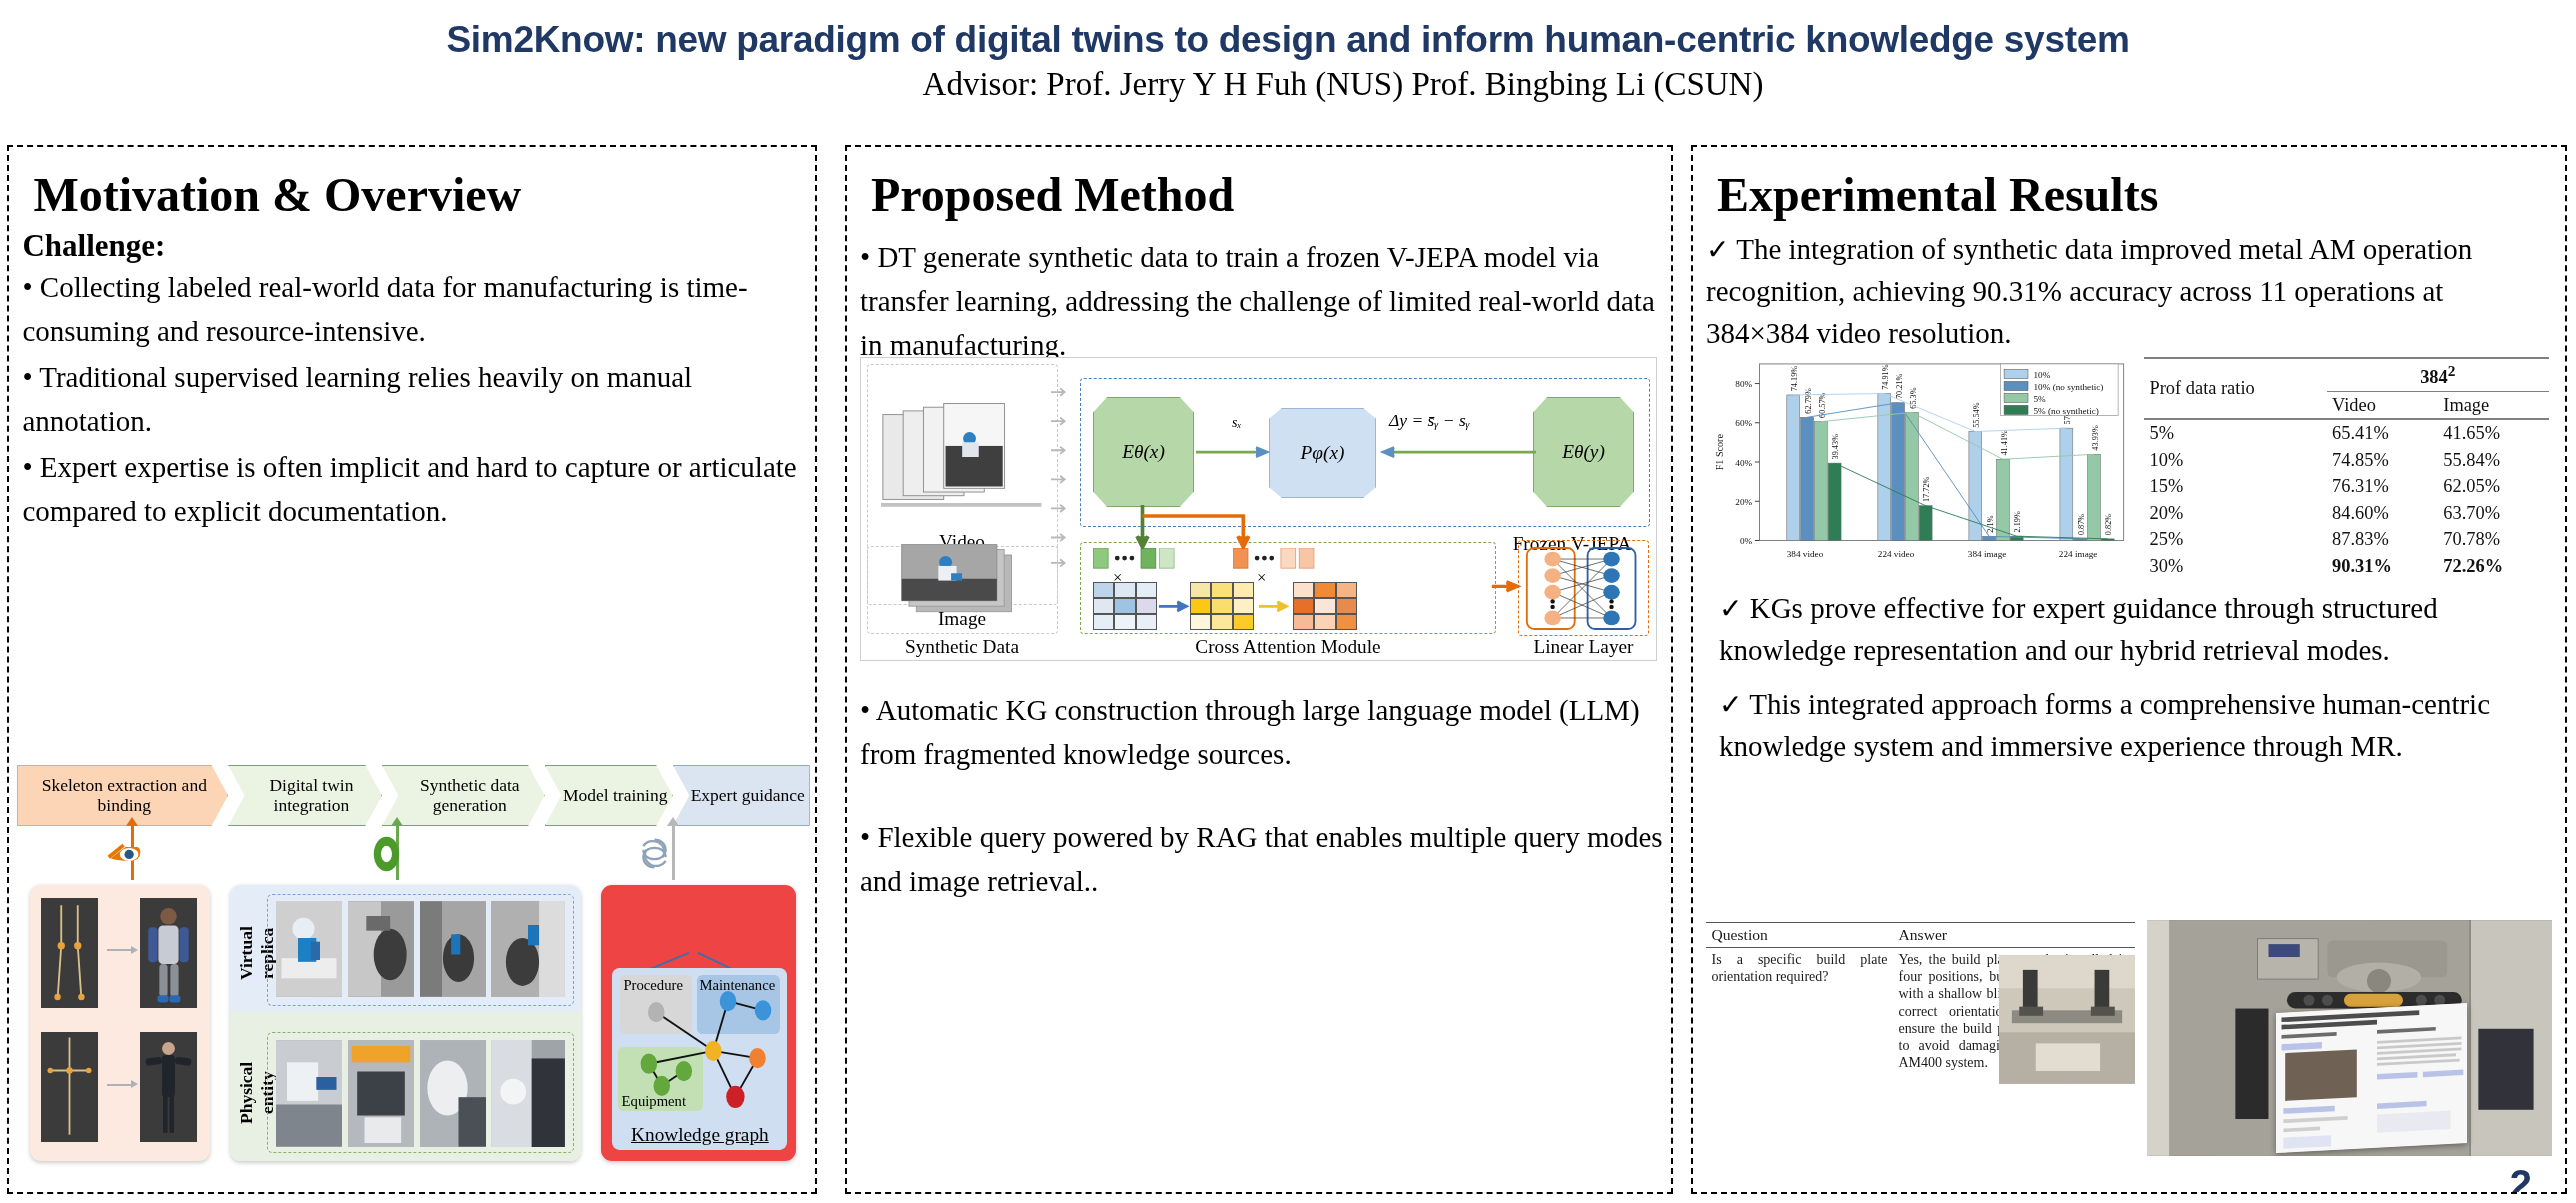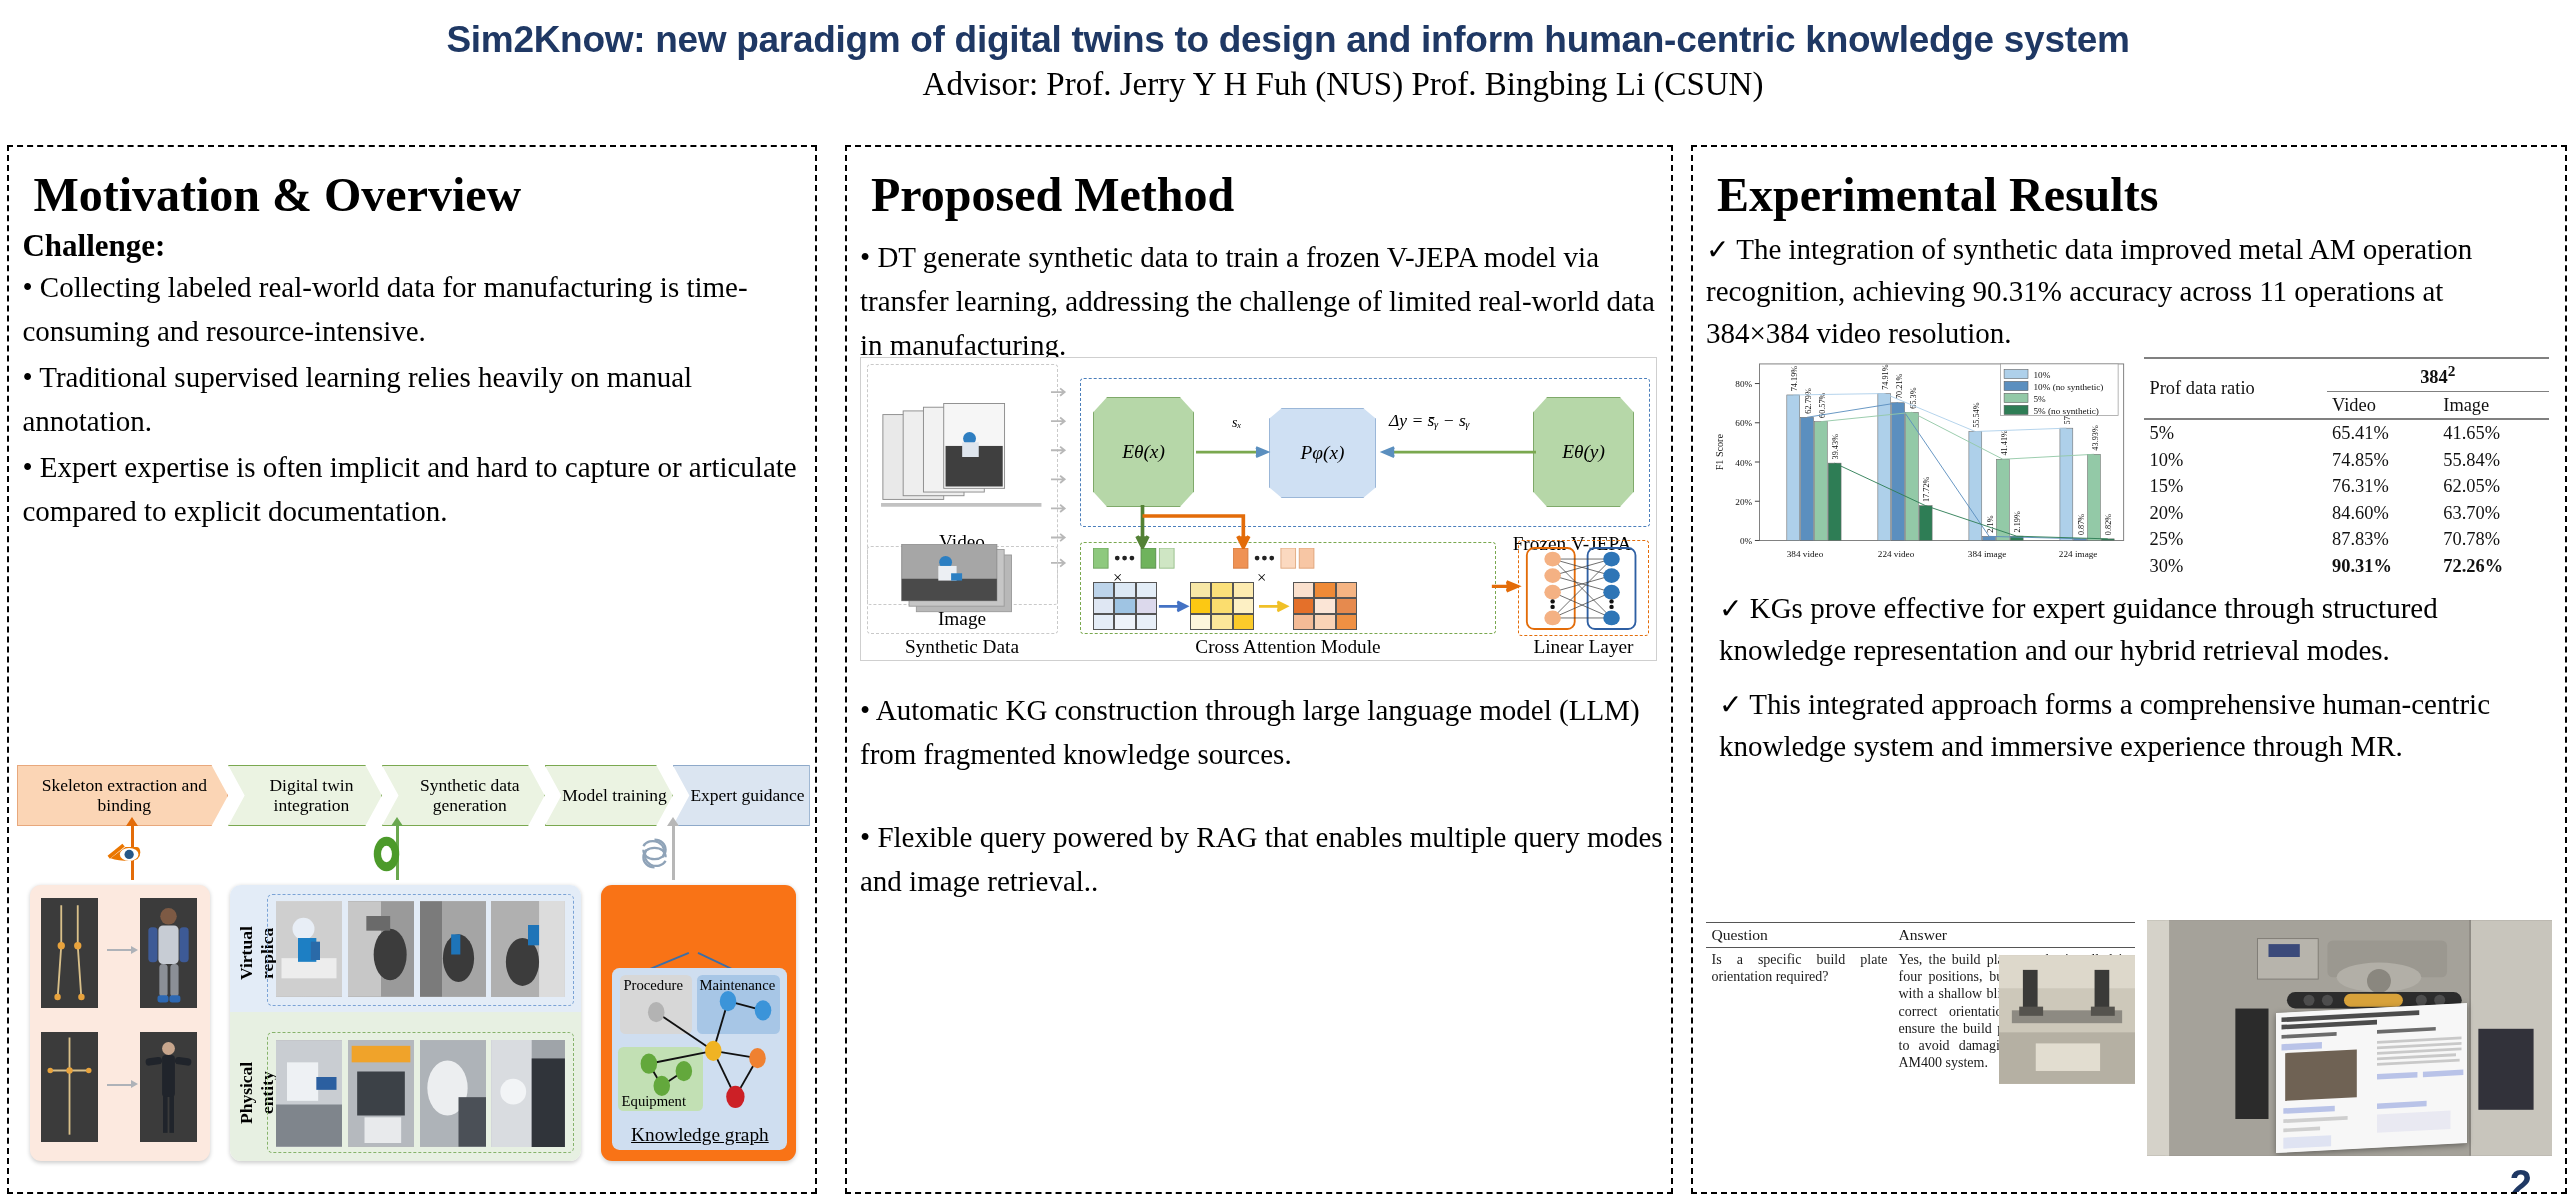--- a/index.html
+++ b/index.html
@@ -58,21 +58,21 @@
   .ck { font-size: 28px; }
 
   
   .pipeline {
     position: absolute; left: 7.4px; top: 618px;
     width: 793px; height: 61px;
     display: flex;
   }
   .chev {
     position: relative; height: 61px;
-    display: flex; align-items: center; 
+    display: flex; align-items: center; justify-content: center;
     text-align: center; font-size: 17.5px; line-height: 1.12;
     color: #000; padding: 0 3.7px 0 16.6px;
   }
   .chev.c1 { width: 213px; background: #fbd5b5; border: 0.9px solid #e8a87c;
     clip-path: polygon(0 0, calc(100% - 16.6px) 0, 100% 50%, calc(100% - 16.6px) 100%, 0 100%); padding-left: 7.4px;}
   .chev.c2, .chev.c3, .chev.c4 {
     background: #ebf3e2; border: 0.9px solid #7aa84f;
     clip-path: polygon(0 0, calc(100% - 16.6px) 0, 100% 50%, calc(100% - 16.6px) 100%, 0 100%, 16.6px 50%);
   }
   .chev.c2 { width: 155px; }
@@ -89,21 +89,21 @@
   
   .unity-logo { left: 351px; }
   
   .openai-logo { left: 618px; }
 
   .gallery { position: absolute; left: 11px; top: 732px; width: 788px; height: 291px; }
 
   .gal-card { position: absolute; border-radius: 11px; }
   .gal-left  { left: 9.2px;  top: 5.5px;  width: 180px; height: 276px; background: #fce9df; box-shadow: 0 1.8px 4.6px rgba(0,0,0,.2); }
   .gal-mid   { left: 210px; top: 5.5px;  width: 351px; height: 276px; background: linear-gradient(#e3ecf7 0%, #e3ecf7 46%, #e7f0e2 46%, #e7f0e2 100%); box-shadow: 0 1.8px 4.6px rgba(0,0,0,.2); }
-  .gal-right { left: 581px; top: 5.5px;  width: 195px; height: 276px; background: #f97316; box-shadow: 0 1.8px 4.6px rgba(0,0,0,.2); }
+  .gal-right { left: 581px; top: 5.5px;  width: 195px; height: 276px; background: #ef4444; box-shadow: 0 1.8px 4.6px rgba(0,0,0,.2); }
 
   .thumb { position: absolute; background: #3a3a3a; overflow: hidden; }
   .ph-thumb { position: absolute; overflow: hidden; background: #b9b9b9; }
 
   .vr-label, .pe-label {
     position: absolute; font-weight: bold; font-size: 17.5px; color: #000;
     writing-mode: vertical-rl; transform: rotate(180deg);
     text-align: center;
   }
   .dash-box { position: absolute; border: 1.8px dashed; border-radius: 5.5px; }

